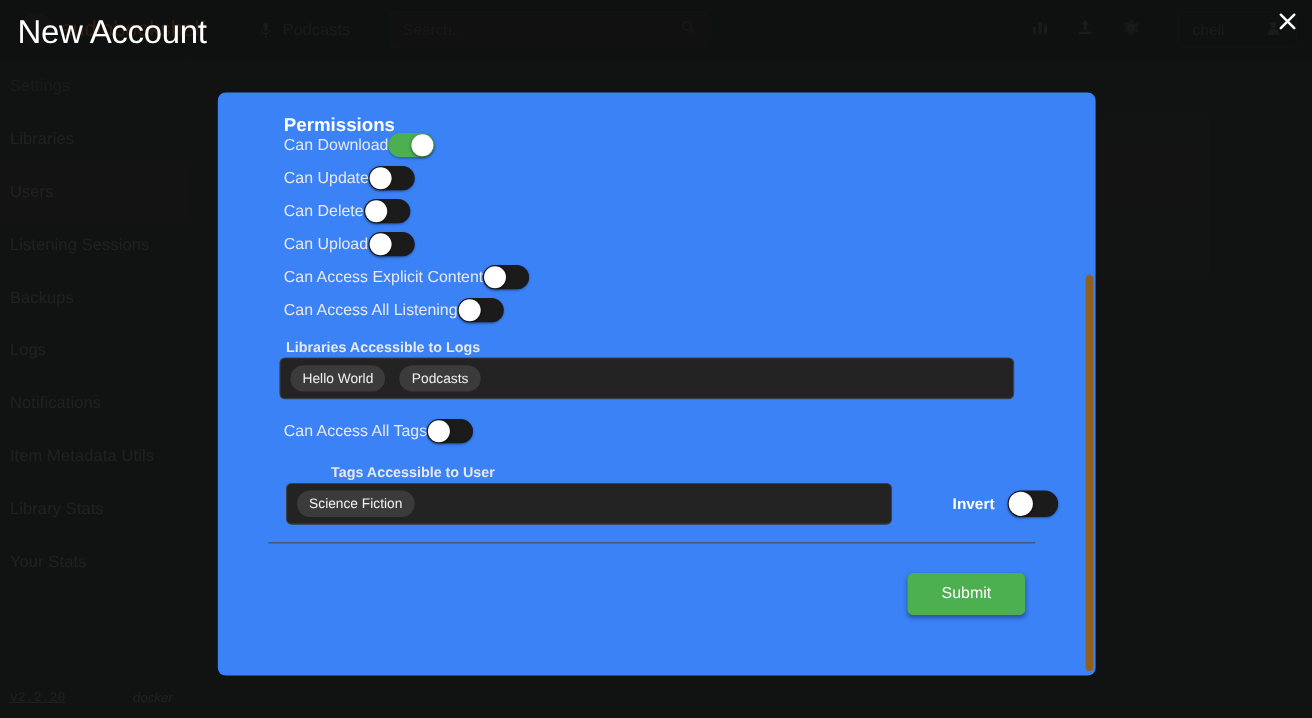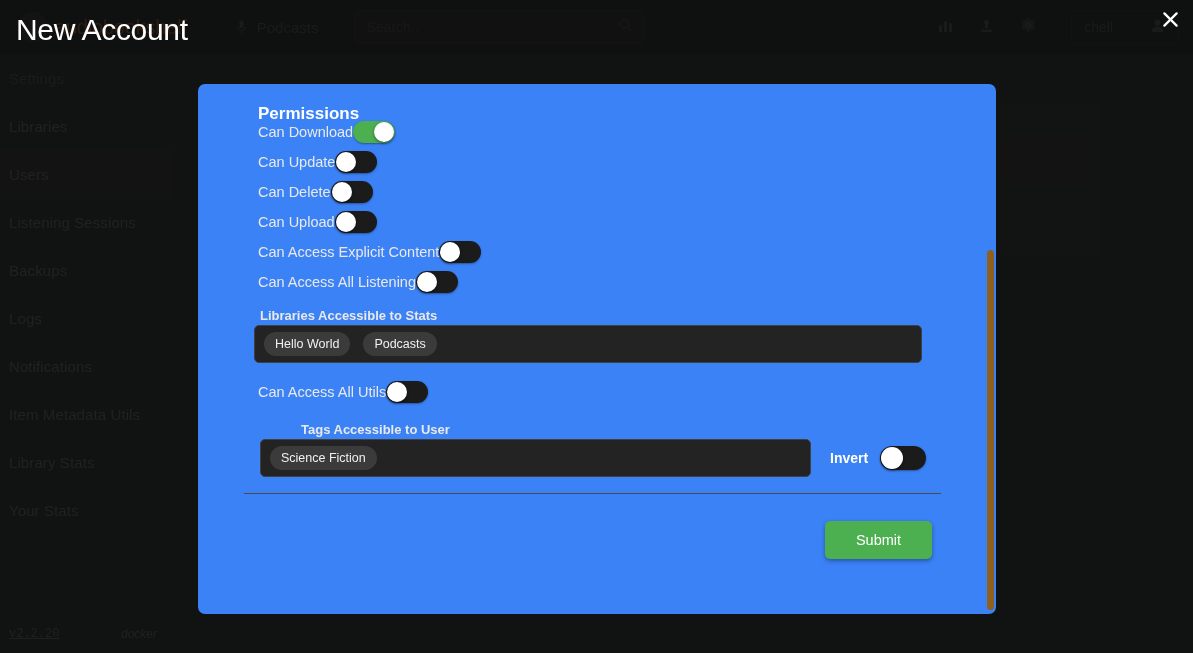--- a/index.html
+++ b/index.html
@@ -276,20 +276,21 @@
     font-size: 12.5px;
     color: #f0f0f0;
     white-space: nowrap;
   }
 
   .invert-wrap {
     position: absolute;
     display: flex;
     align-items: center;
     gap: 12px;
+    margin-left: 36px;
   }
   .invert-label {
     font-size: 14px;
     font-weight: bold;
     color: #ffffff;
   }
   .toggle.lg { width: 46px; height: 24px; border-radius: 12px; }
   .toggle.lg .knob { width: 22px; height: 22px; }
 
   .divider {
@@ -493,28 +494,28 @@
           </div>
       </div>
 
       <div class="perm-row" style="top:183px;">
         <span class="perm-label">Can Access All Listening</span>
         <div class="toggle">
             <span class="knob"></span>
           </div>
       </div>
 
-      <div class="field-label" style="left:62px; top:224px;">Libraries Accessible to Stats</div>
+      <div class="field-label" style="left:62px; top:224px;">Libraries Accessible to Logs</div>
       <div class="chip-box" style="left:56px; top:241px; width:668px; height:38px;gap:13px;">
         <span class="chip">Hello World</span>
         <span class="chip">Podcasts</span>
       </div>
 
       <div class="perm-row" style="top:293px;">
-        <span class="perm-label">Can Access All Utils</span>
+        <span class="perm-label">Can Access All Tags</span>
         <div class="toggle">
             <span class="knob"></span>
           </div>
       </div>
 
       <div class="field-label" style="left:62px; top:338px;margin-left:41px;">Tags Accessible to User</div>
       <div class="chip-box" style="left:62px; top:355px; width:551px; height:38px;">
         <span class="chip">Science Fiction</span>
       </div>
 

